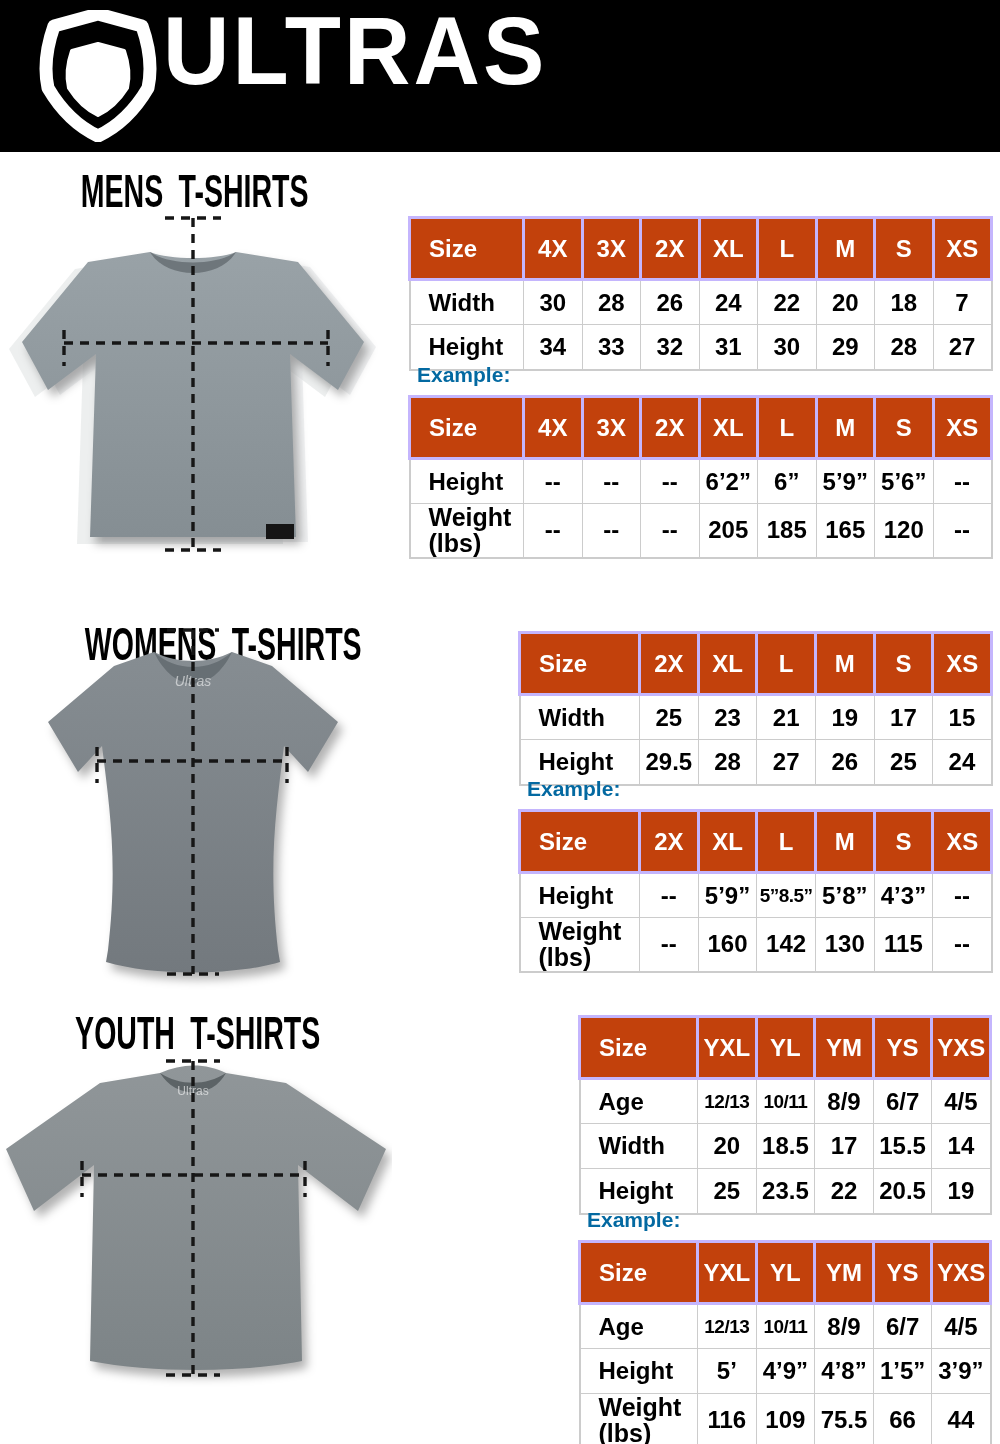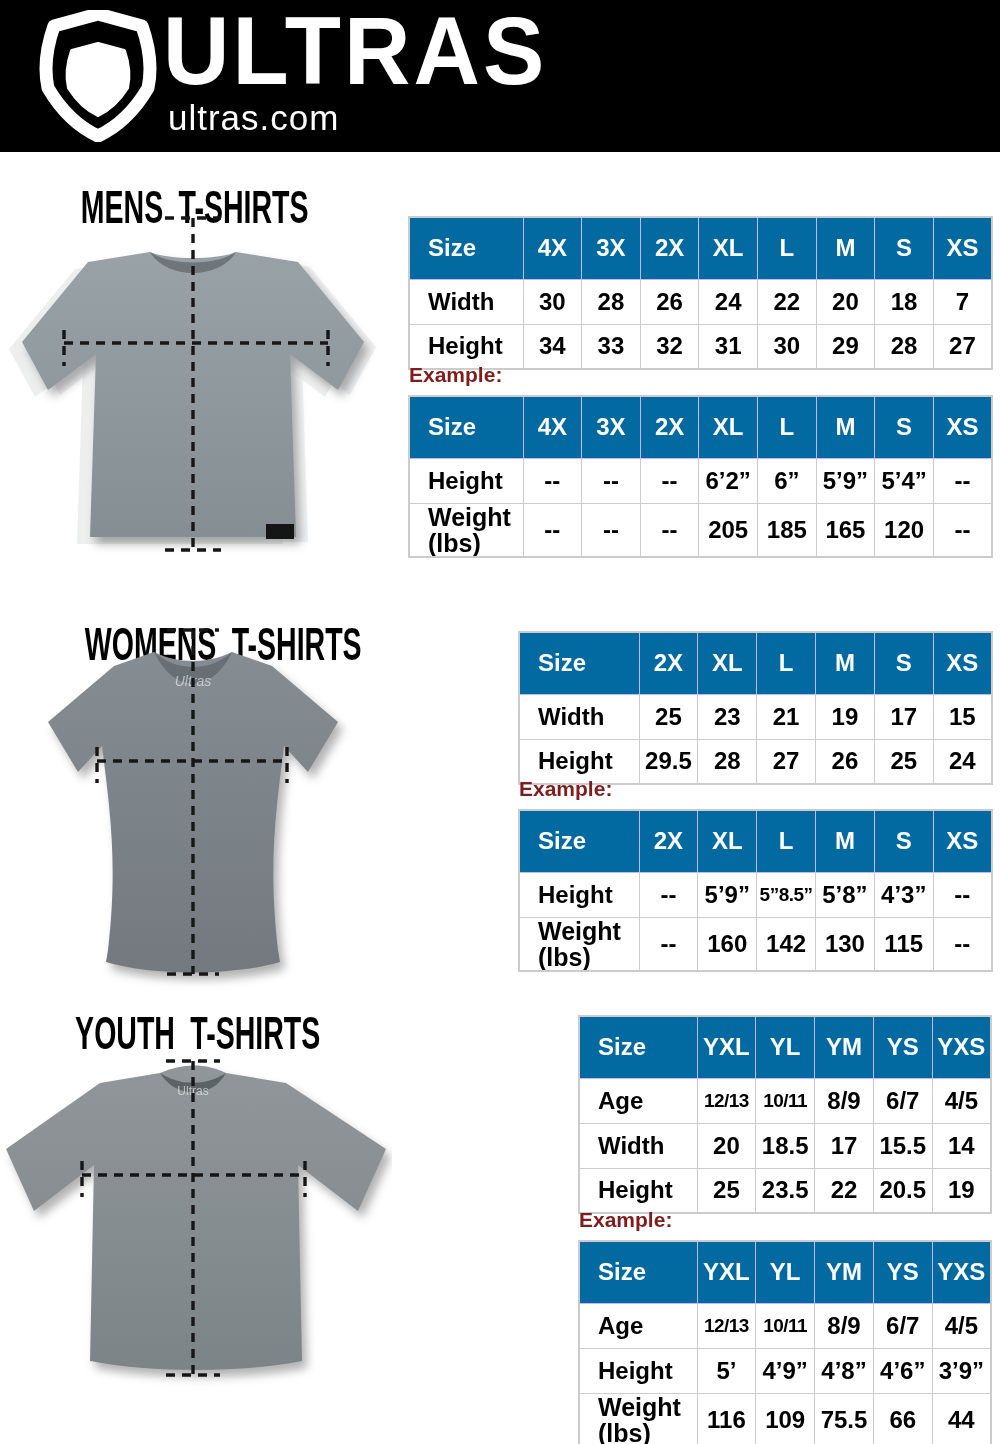--- a/index.html
+++ b/index.html
@@ -24,51 +24,51 @@
   }
   
   .sec-title {
     position:absolute; left:0; width:390px; text-align:center;
     font-weight:bold; color:#000; white-space:nowrap;
   }
   .sec-title span {
     display:inline-block; font-size:46px; letter-spacing:0px; word-spacing:12px;
     transform:scale(0.62,1.0); transform-origin:center top;
   }
-  .t-mens   { top:180px; }
+  .t-mens   { top:164px; }
   .t-womens { top:617px; }
   .t-youth  { top:1006px; }
   
   .tbl-wrap { position:absolute; }
   .w-mens1   { left:408px; top:216px; width:585px; }
   .w-mens2   { left:408px; top:395px; width:585px; }
   .w-womens1 { left:518px; top:631px; width:475px; }
   .w-womens2 { left:518px; top:809px; width:475px; }
   .w-youth1  { left:578px; top:1015px; width:414px; }
   .w-youth2  { left:578px; top:1240px; width:414px; }
   .size-table {
     width:100%; border-collapse:collapse; table-layout:fixed; background:#fff;
     border:2px solid #ccc;
   }
   .size-table td {
     border:1px solid #ccc; font-weight:bold; font-size:24px; color:#000;
     text-align:center; height:45px; vertical-align:middle; overflow:hidden;
   }
   .size-table tr.head td {
-    background:#0369a1; color:#fff; border:1px solid #c4b5fd; height:62px;
+    background:#c2410c; color:#fff; border:3px solid #c4b5fd; height:62px;
   }
   .size-table td.lbl { text-align:left; padding-left:18px; }
   .mens-cols   td.lbl { width:114px; }
   .womens-cols td.lbl { width:120px; }
   .youth-cols  td.lbl { width:118px; }
   .size-table td.small { font-size:19px; letter-spacing:-0.5px; }
   .size-table td.two-line { font-size:25px; line-height:1.05; white-space:pre-line; }
   
   .example-label {
-    position:absolute; font-size:21px; font-weight:bold; color:#7f1d1d;
+    position:absolute; font-size:21px; font-weight:bold; color:#0369a1;margin-left:8px;
   }
   .e-mens   { left:409px; top:363px; }
   .e-womens { left:519px; top:777px; }
   .e-youth  { left:579px; top:1208px; }
   
   .shirt-svg { position:absolute; }
   .s-mens   { left:8px;  top:210px; }
   .s-womens { left:28px; top:620px; }
   .s-youth  { left:0px;  top:1053px; }
   .shirt-body { filter:drop-shadow(5px 7px 5px rgba(0,0,0,0.30)); }
@@ -79,21 +79,20 @@
 </style>
 </head>
 <body>
 
 <div class="brand-bar">
   <svg class="logo-svg" width="124" height="132" viewBox="0 0 124 132">
     <path d="M62 4 L106 16 Q118 50 112 78 Q92 112 62 126 Q32 112 12 78 Q6 50 18 16 Z" fill="none" stroke="#ffffff" stroke-width="13" stroke-linejoin="round"></path>
     <path d="M62 34 L88 41 Q95 61 91 78 Q79 97 62 105 Q45 97 33 78 Q29 61 36 41 Z" fill="#ffffff" stroke="#ffffff" stroke-width="4" stroke-linejoin="round"></path>
   </svg>
   <div class="brand-name">ULTRAS</div>
-  <div class="brand-site">ultras.com</div>
 </div>
 
 <div class="sec-title t-mens">
   <span>MENS T-SHIRTS</span>
 </div>
 
 <svg class="shirt-svg s-mens" width="380" height="362" viewBox="0 0 380 362">
   <defs>
     <linearGradient id="gm" x1="0" y1="0" x2="0" y2="1">
       <stop offset="0" stop-color="#99a2a7"></stop>
@@ -174,21 +173,21 @@
           <td class="val">XS</td>
         </tr>
         <tr>
           <td class="lbl">Height</td>
           <td class="val">--</td>
           <td class="val">--</td>
           <td class="val">--</td>
           <td class="val">6’2”</td>
           <td class="val">6”</td>
           <td class="val">5’9”</td>
-          <td class="val">5’4”</td>
+          <td class="val">5’6”</td>
           <td class="val">--</td>
         </tr>
         <tr>
           <td class="lbl two-line">Weight
 (lbs)</td>
           <td class="val">--</td>
           <td class="val">--</td>
           <td class="val">--</td>
           <td class="val">205</td>
           <td class="val">185</td>
@@ -384,21 +383,21 @@
           <td class="val small">10/11</td>
           <td class="val">8/9</td>
           <td class="val">6/7</td>
           <td class="val">4/5</td>
         </tr>
         <tr>
           <td class="lbl">Height</td>
           <td class="val">5’</td>
           <td class="val">4’9”</td>
           <td class="val">4’8”</td>
-          <td class="val">4’6”</td>
+          <td class="val">1’5”</td>
           <td class="val">3’9”</td>
         </tr>
         <tr>
           <td class="lbl two-line">Weight
 (lbs)</td>
           <td class="val">116</td>
           <td class="val">109</td>
           <td class="val">75.5</td>
           <td class="val">66</td>
           <td class="val">44</td>

